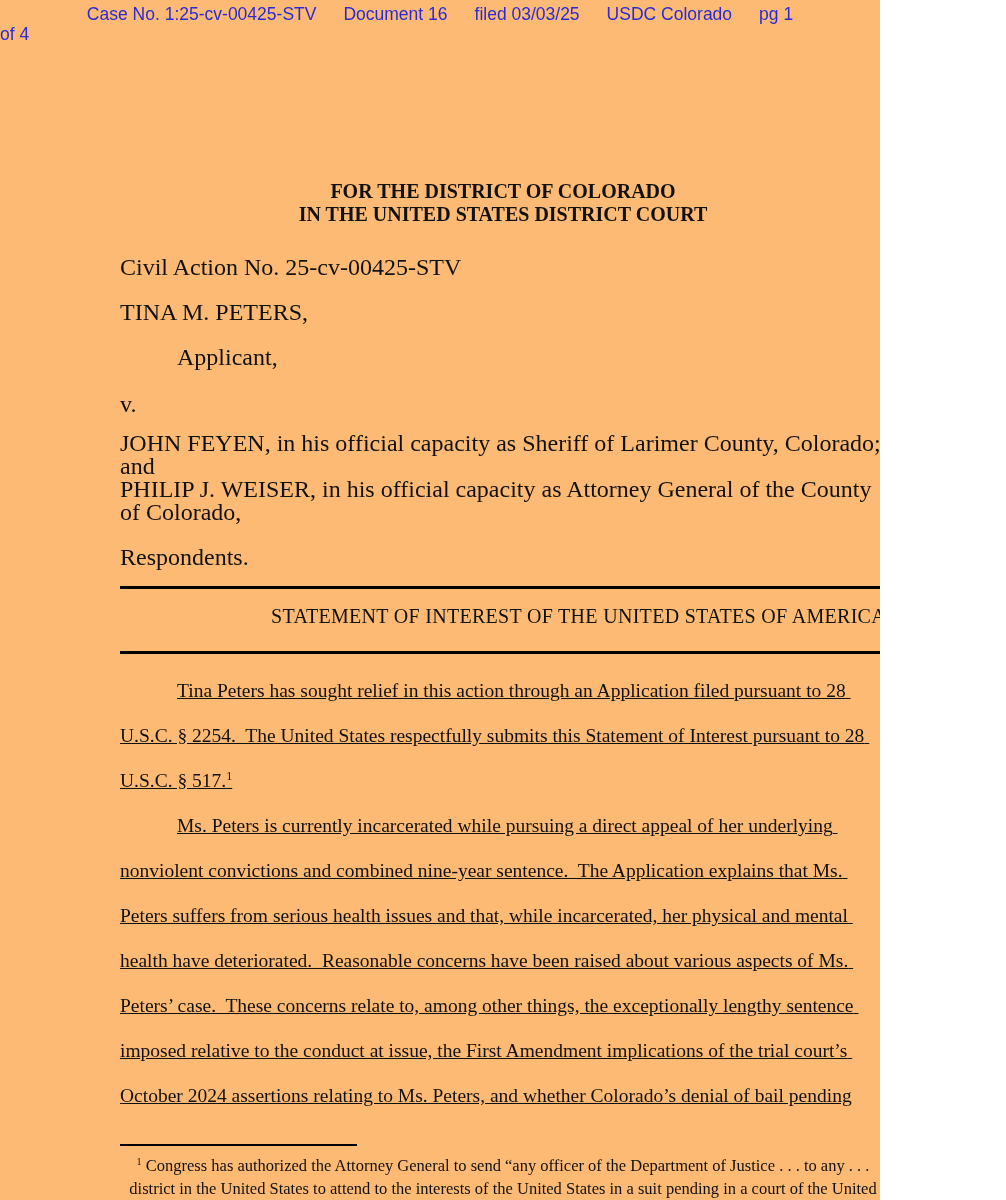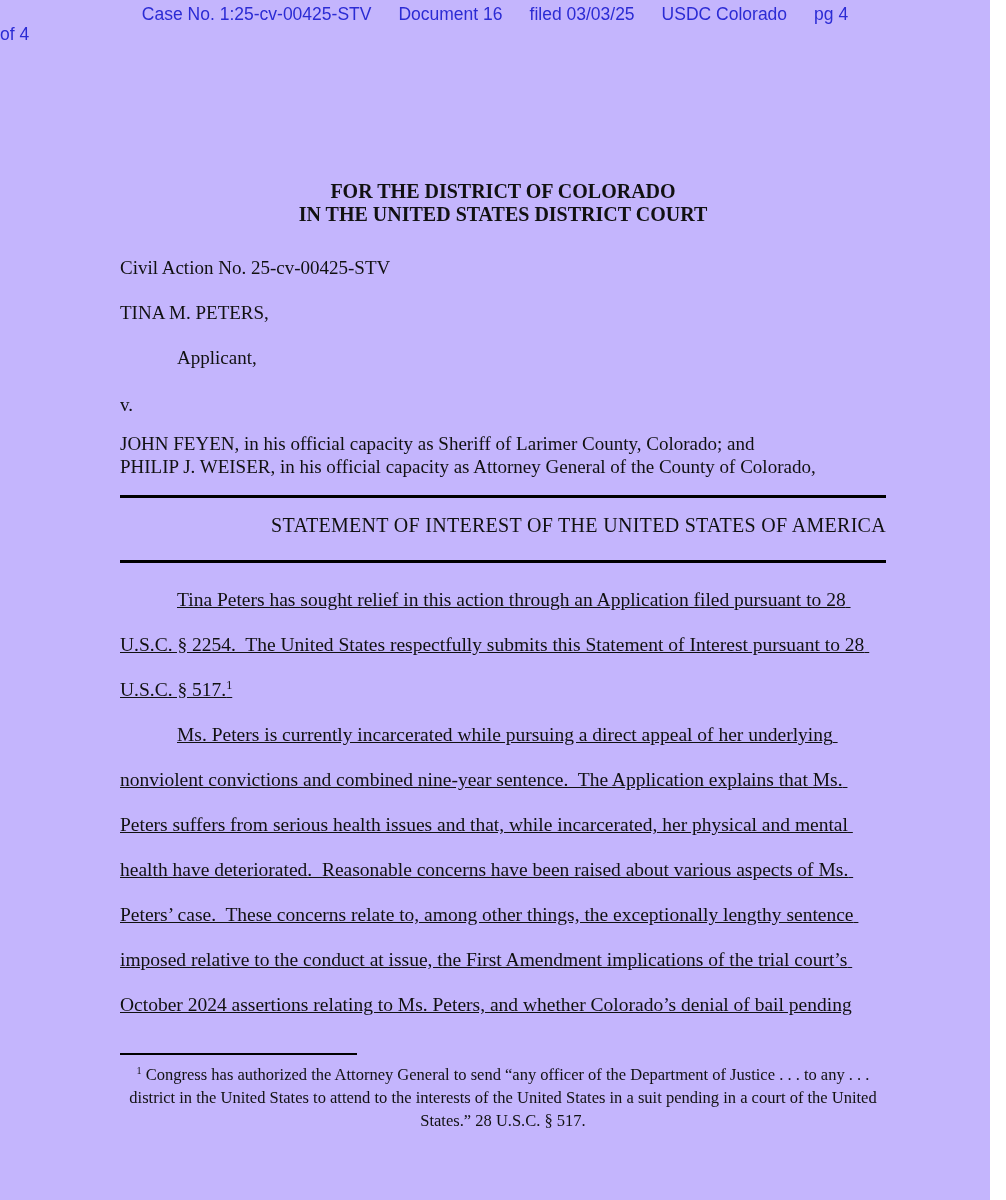--- a/index.html
+++ b/index.html
@@ -1,21 +1,21 @@
 <!DOCTYPE html>
 <html><head>
 <meta charset="utf-8">
 <style>
   * { margin: 0; padding: 0; box-sizing: border-box; }
   html, body { background: #ffffff; }
   .page {
     position: relative;
-    width: 990px;
+    width: 880px;
     height: 1200px;
-    background: #c4b5fd;
+    background: #fdba74;
     overflow: hidden;
     color: #111111;
     font-family: "Liberation Serif", serif;
   }
   
   .stamp {
     padding-top: 4px;
     text-align: center;
     font-family: "Liberation Sans", sans-serif;
     font-size: 17.5px;
@@ -37,21 +37,21 @@
     top: 0;
     width: 766px;
   }
   .court-title {
     margin-top: 180px;
     text-align: center;
     font-weight: bold;
     font-size: 20px;
     line-height: 23px;
   }
-  .caption { font-size: 19px; line-height: 23px; }
+  .caption { font-size: 24px; line-height: 23px; }
   .cap-line { margin-top: 22px; }
   .cap-first { margin-top: 30px; }
   .cap-indent { padding-left: 57px; }
   .cap-single { margin-top: 0; }
   .rule {
     border: none;
     height: 3px;
     background: #000000;
     margin-top: 17px;
   }
@@ -97,39 +97,40 @@
 <body>
 
 <div class="page">
 
   <div class="stamp">
     <div class="stamp-line1">
       <span>Case No. 1:25-cv-00425-STV</span>
       <span>Document 16</span>
       <span>filed 03/03/25</span>
       <span>USDC Colorado</span>
-      <span>pg 4</span>
+      <span>pg 1</span>
     </div>
     <div class="stamp-line2">of 4</div>
   </div>
 
   <div class="content">
 
     <div class="court-title">
       <div>FOR THE DISTRICT OF COLORADO</div>
       <div>IN THE UNITED STATES DISTRICT COURT</div>
     </div>
 
     <div class="caption">
       <p class="cap-line cap-first">Civil Action No. 25-cv-00425-STV</p>
       <p class="cap-line">TINA M. PETERS,</p>
       <p class="cap-line cap-indent">Applicant,</p>
       <p class="cap-line" style="margin-top:24px">v.</p>
       <p class="cap-line" style="margin-top:16px">JOHN FEYEN, in his official capacity as Sheriff of Larimer County, Colorado; and</p>
       <p class="cap-single">PHILIP J. WEISER, in his official capacity as Attorney General of the County of Colorado,</p>
+      <p class="cap-line">Respondents.</p>
     </div>
 
     <hr class="rule">
     <div class="doc-heading">STATEMENT OF INTEREST OF THE UNITED STATES OF AMERICA</div>
     <hr class="rule rule2">
 
     <div class="body-text">
       <p><span>Tina Peters has sought relief in this action through an Application filed pursuant to 28 U.S.C. § 2254.  The United States respectfully submits this Statement of Interest pursuant to 28 U.S.C. § 517.</span><sup>1</sup></p>
       <p>Ms. Peters is currently incarcerated while pursuing a direct appeal of her underlying nonviolent convictions and combined nine-year sentence.  The Application explains that Ms. Peters suffers from serious health issues and that, while incarcerated, her physical and mental health have deteriorated.  Reasonable concerns have been raised about various aspects of Ms. Peters’ case.  These concerns relate to, among other things, the exceptionally lengthy sentence imposed relative to the conduct at issue, the First Amendment implications of the trial court’s October 2024 assertions relating to Ms. Peters, and whether Colorado’s denial of bail pending</p>
     </div>

